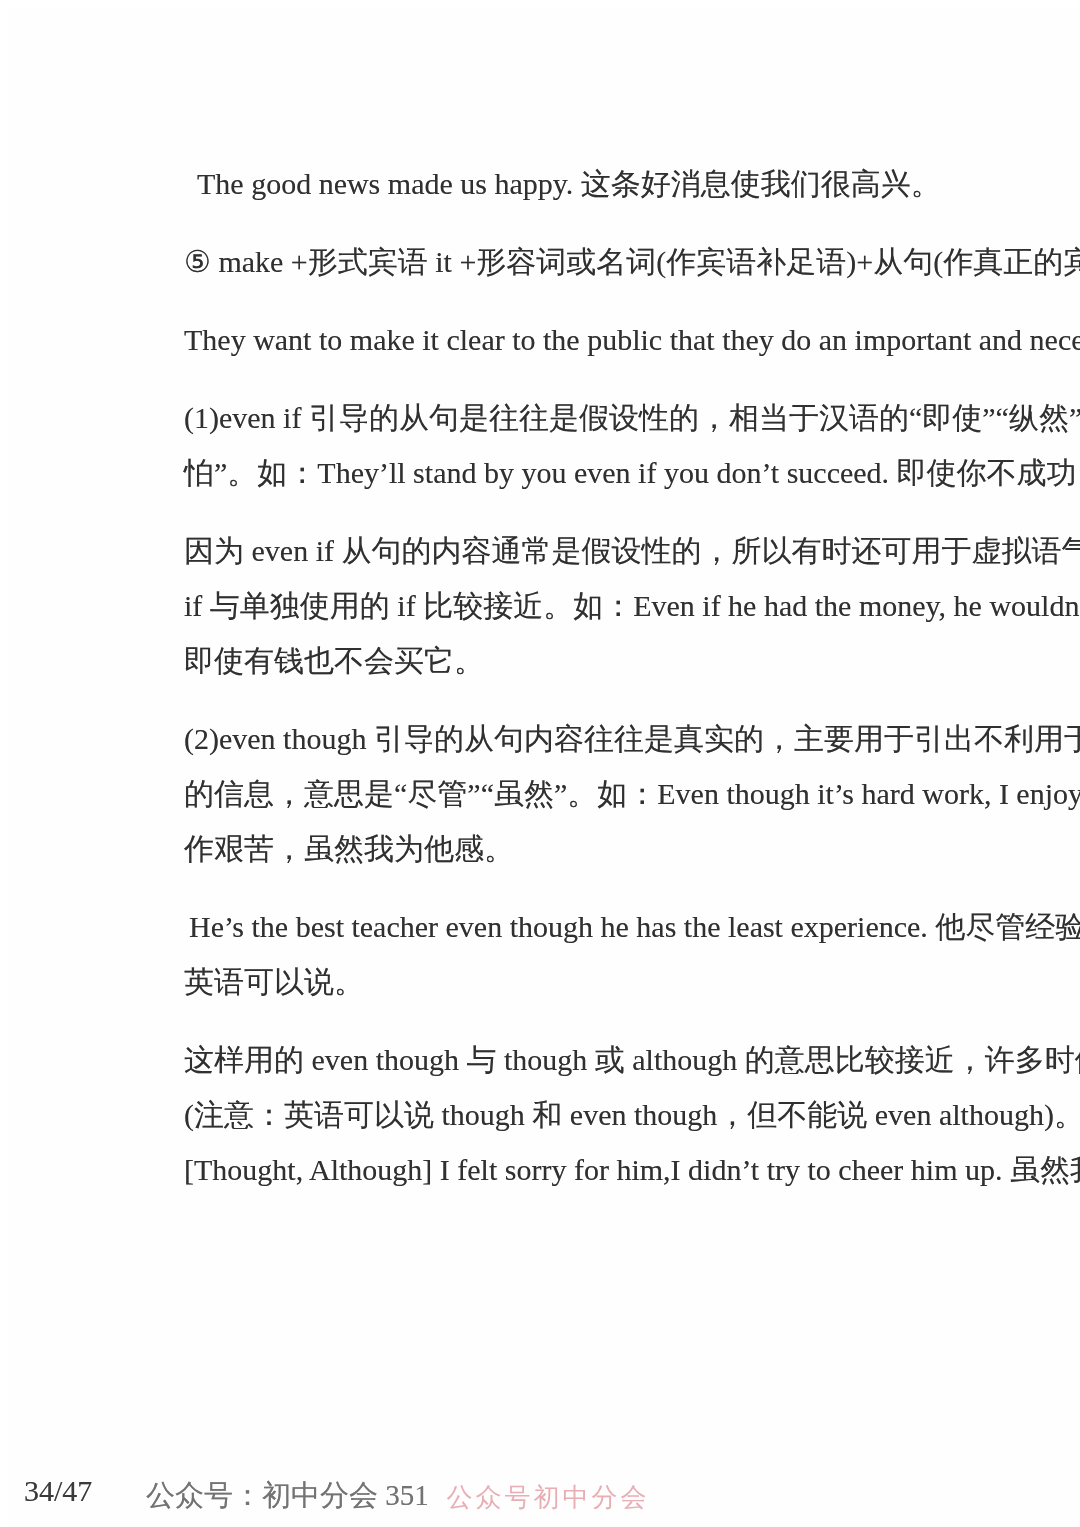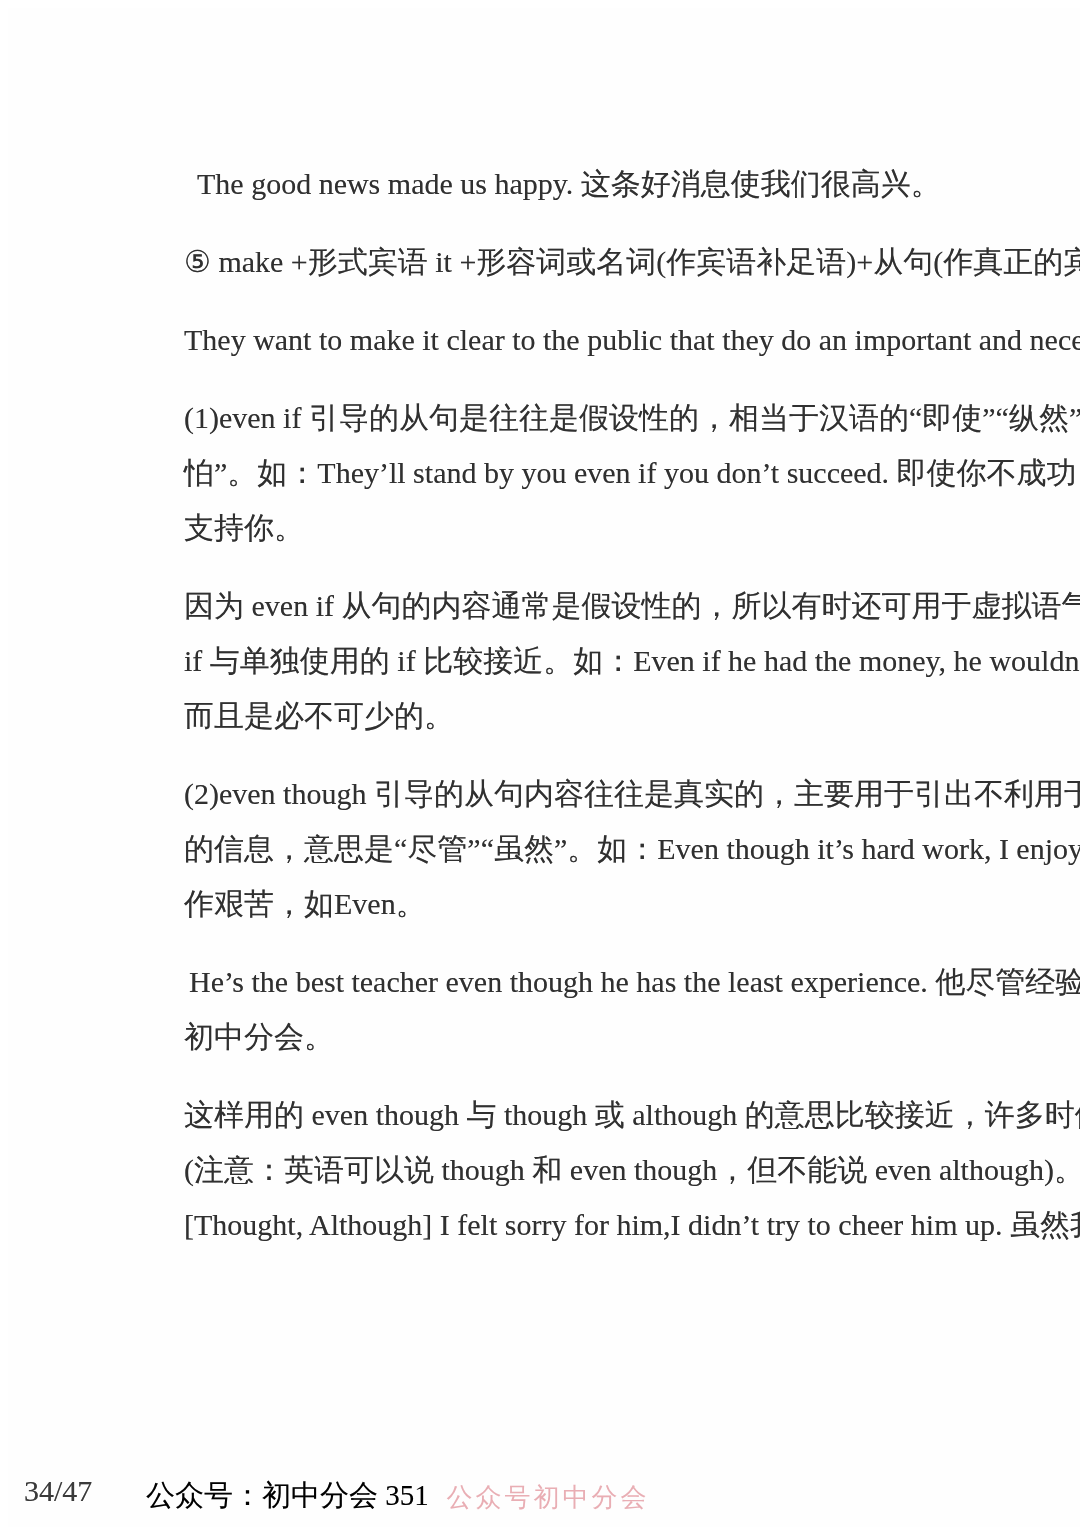--- a/index.html
+++ b/index.html
@@ -36,21 +36,21 @@
   .pgap { margin-top: 23px; }
   
   .ind-a { padding-left: 21px; }
   .ind-b { padding-left: 13px; }
 
   .footer-left {
     position: absolute;
     left: 130px;
     top: 1460px;
     font-size: 29px;
-    color: #000000;
+    color: #737373;
     white-space: nowrap;
     text-shadow: 0 0 0.6px rgba(40,40,40,0.4);
   }
   .footer-center {
     position: absolute;
     left: 0;
     top: 1458px;
     width: 1080px;
     height: 50px;
     text-align: left;
@@ -78,29 +78,28 @@
 <body>
 
 <div class="page">
 
   <div class="content">
     <div class="line ind-a">The good news made us happy. 这条好消息使我们很高兴。</div>
     <div class="line pgap">⑤ make +形式宾语 it +形容词或名词(作宾语补足语)+从句(作真正的宾语)，如：</div>
     <div class="line pgap">They want to make it clear to the public that they do an important and necessary job.</div>
     <div class="line pgap">(1)even if 引导的从句是往往是假设性的，相当于汉语的“即使”“纵然”“就算”“哪</div>
     <div class="line">怕”。如：They’ll stand by you even if you don’t succeed. 即使你不成功，他们也会</div>
-    <div class="line">支持你。</div>
     <div class="line pgap">因为 even if 从句的内容通常是假设性的，所以有时还可用于虚拟语气；这时 even</div>
     <div class="line">if 与单独使用的 if 比较接近。如：Even if he had the money, he wouldn’t buy it. 他</div>
-    <div class="line">而且是必不可少的。</div>
+    <div class="line">即使有钱也不会买它。</div>
     <div class="line pgap">(2)even though 引导的从句内容往往是真实的，主要用于引出不利用于主句情况</div>
     <div class="line">的信息，意思是“尽管”“虽然”。如：Even though it’s hard work, I enjoy it. 虽然工</div>
-    <div class="line">作艰苦，如Even。</div>
+    <div class="line">作艰苦，虽然我为他感。</div>
     <div class="line pgap ind-b">He’s the best teacher even though he has the least experience. 他尽管经验最少，但</div>
-    <div class="line">初中分会。</div>
+    <div class="line">英语可以说。</div>
     <div class="line pgap">这样用的 even though 与 though 或 although 的意思比较接近，许多时候可以互换</div>
     <div class="line">(注意：英语可以说 though 和 even though，但不能说 even although)。如Even though</div>
     <div class="line">[Thought, Although] I felt sorry for him,I didn’t try to cheer him up. 虽然我为他感</div>
   </div>
 
   <div class="footer-left">公众号：初中分会 351</div>
 
   <div class="footer-center">
     <span class="watermark">公众号初中分会</span>
     <span class="page-number">34/47</span>

